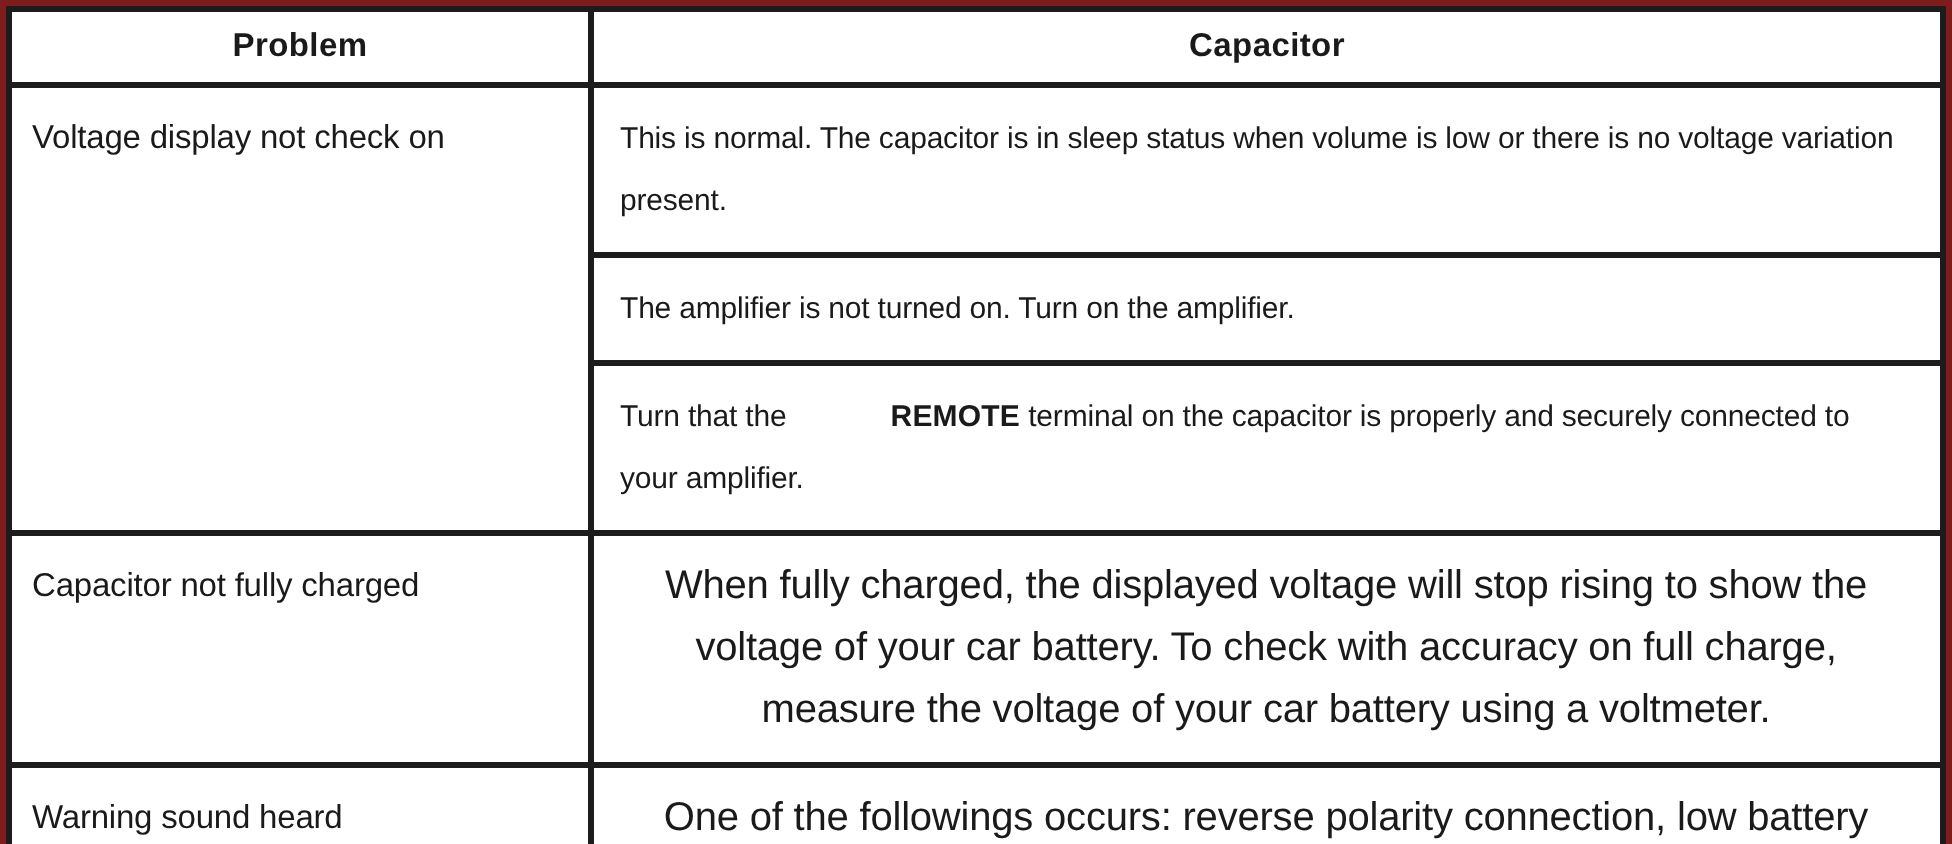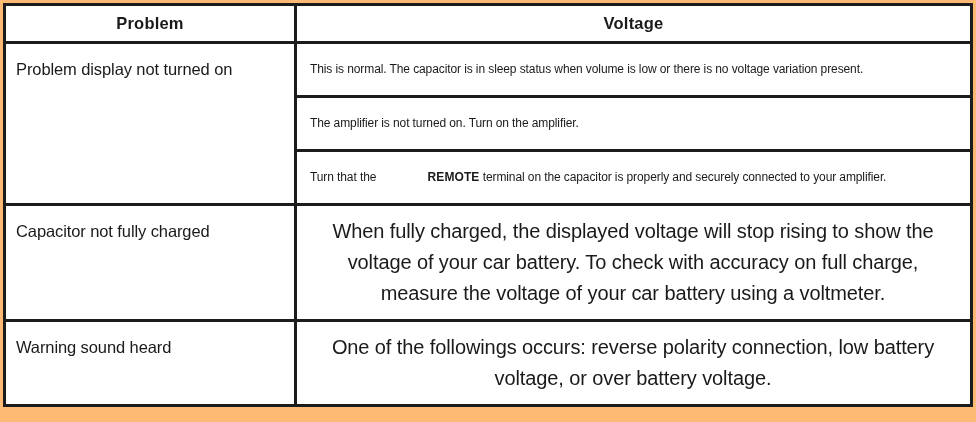--- a/index.html
+++ b/index.html
@@ -13,21 +13,21 @@
     overflow: hidden;
     font-family: "Liberation Sans", sans-serif;
     color: #1a1a1a;
     -webkit-font-smoothing: antialiased;
   }
 
   .sheet {
     position: relative;
     width: 976px;
     height: 422px;
-    background: #fdba74;
+    background: #7f1d1d;
     box-sizing: border-box;
   }
 
   table.troubleshooting {
     position: absolute;
     left: 3px;
     top: 3px;
     width: 970px;
     border-collapse: collapse;
     table-layout: fixed;
@@ -81,21 +81,21 @@
   }
 
   
   td.solution-stack {
     padding: 0;
     vertical-align: top;
   }
   td.solution-stack .sub {
     border-bottom: 3px solid #1c1c1c;
     padding: 10px 14px 10px 13px;
-    font-size: 12px;
+    font-size: 15px;
     line-height: 31px;
     font-stretch: condensed;
     letter-spacing: -0.1px;
   }
   td.solution-stack .sub:last-child {
     border-bottom: none;
   }
 </style>
 </head>
 <body>
@@ -103,27 +103,27 @@
 <div class="sheet">
 
   <table class="troubleshooting">
     <colgroup>
       <col class="col-problem">
       <col class="col-solution">
     </colgroup>
     <thead>
       <tr>
         <th class="col-head">Problem</th>
-        <th class="col-head">Voltage</th>
+        <th class="col-head">Capacitor</th>
       </tr>
     </thead>
     <tbody>
 
       <tr>
-        <td class="problem-cell">Problem display not turned on</td>
+        <td class="problem-cell">Voltage display not check on</td>
         <td class="solution-stack">
           <div class="sub"><span>This is normal. The capacitor is in sleep status when volume is low or there is no voltage variation present.</span></div>
           <div class="sub"><span>The amplifier is not turned on. Turn on the amplifier.</span></div>
           <div class="sub"><span>Turn that the </span><b class="emph">REMOTE</b><span> terminal on the capacitor is properly and securely connected to your amplifier.</span></div>
         </td>
       </tr>
 
       <tr>
         <td class="problem-cell">Capacitor not fully charged</td>
         <td class="solution-cell">When fully charged, the displayed voltage will stop rising to show the voltage of your car battery. To check with accuracy on full charge, measure the voltage of your car battery using a voltmeter.</td>

